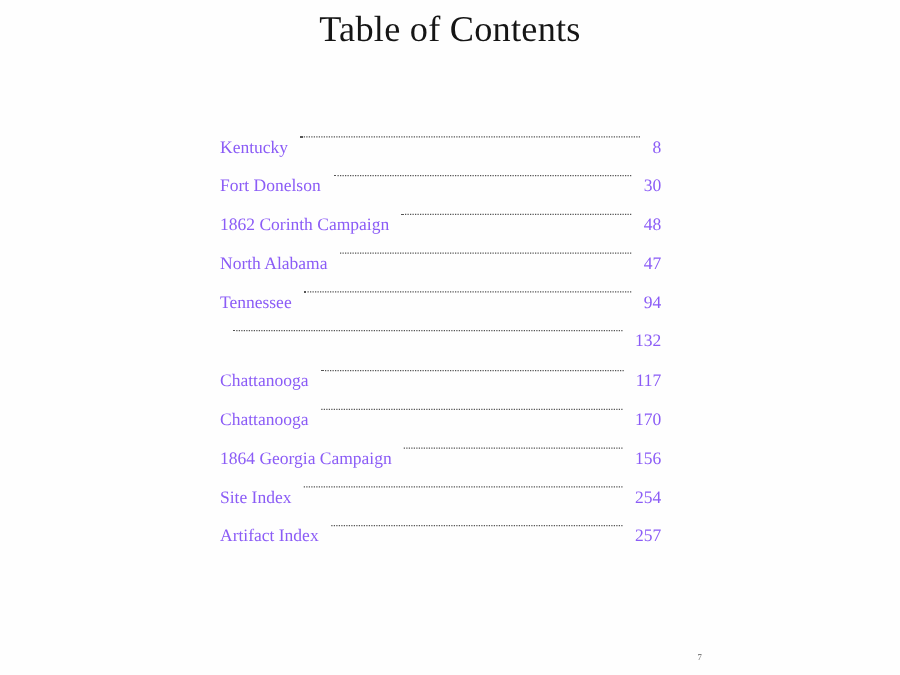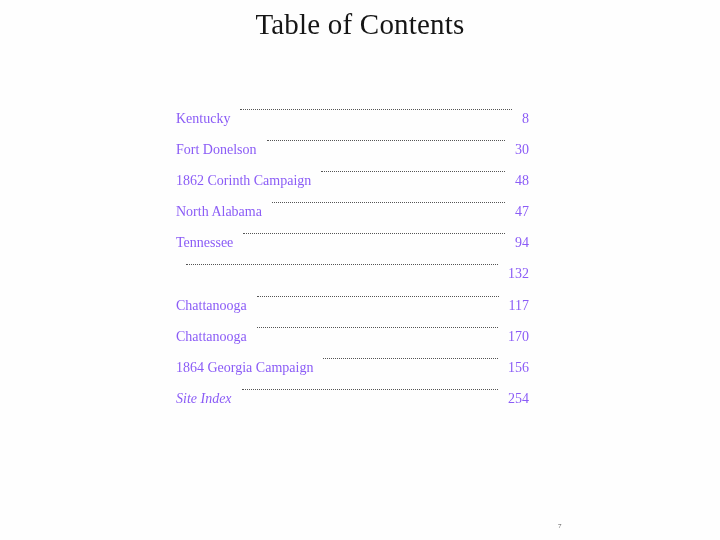--- a/index.html
+++ b/index.html
@@ -45,21 +45,20 @@
       align-items: flex-start;
       height: 31.1px;
       font-size: 14px;
       color: #8b5cf6;
     }
     .toc-label {
       white-space: nowrap;
       flex: 0 0 auto;
     }
     .toc-label.italic {
-      font-style: italic;
     }
     .toc-leader {
       flex: 1 1 auto;
       margin: 0 10px 0 10px;
       border-bottom: 1.3px dotted #555555;
       height: 0;
       position: relative;
       top: -2px;
     }
     .toc-page {
@@ -124,16 +123,21 @@
     <li class="toc-row">
       <span class="toc-label">1864 Georgia Campaign</span>
       <span class="toc-leader"></span>
       <span class="toc-page">156</span>
     </li>
     <li class="toc-row">
       <span class="toc-label italic">Site Index</span>
       <span class="toc-leader"></span>
       <span class="toc-page">254</span>
     </li>
+    <li class="toc-row">
+      <span class="toc-label italic">Artifact Index</span>
+      <span class="toc-leader"></span>
+      <span class="toc-page">257</span>
+    </li>
   </ul>
 
   <div class="folio">7</div>
 </div>
 
 </body></html>

